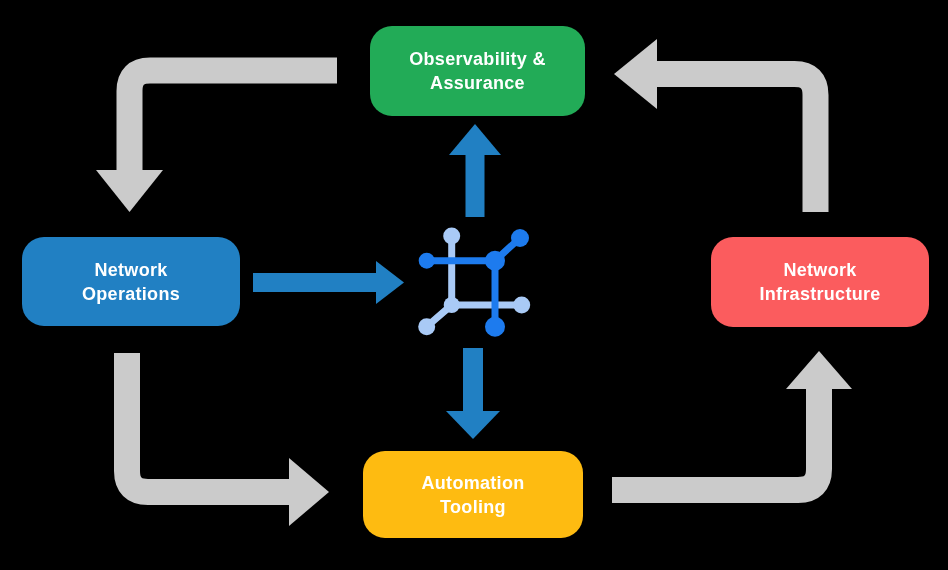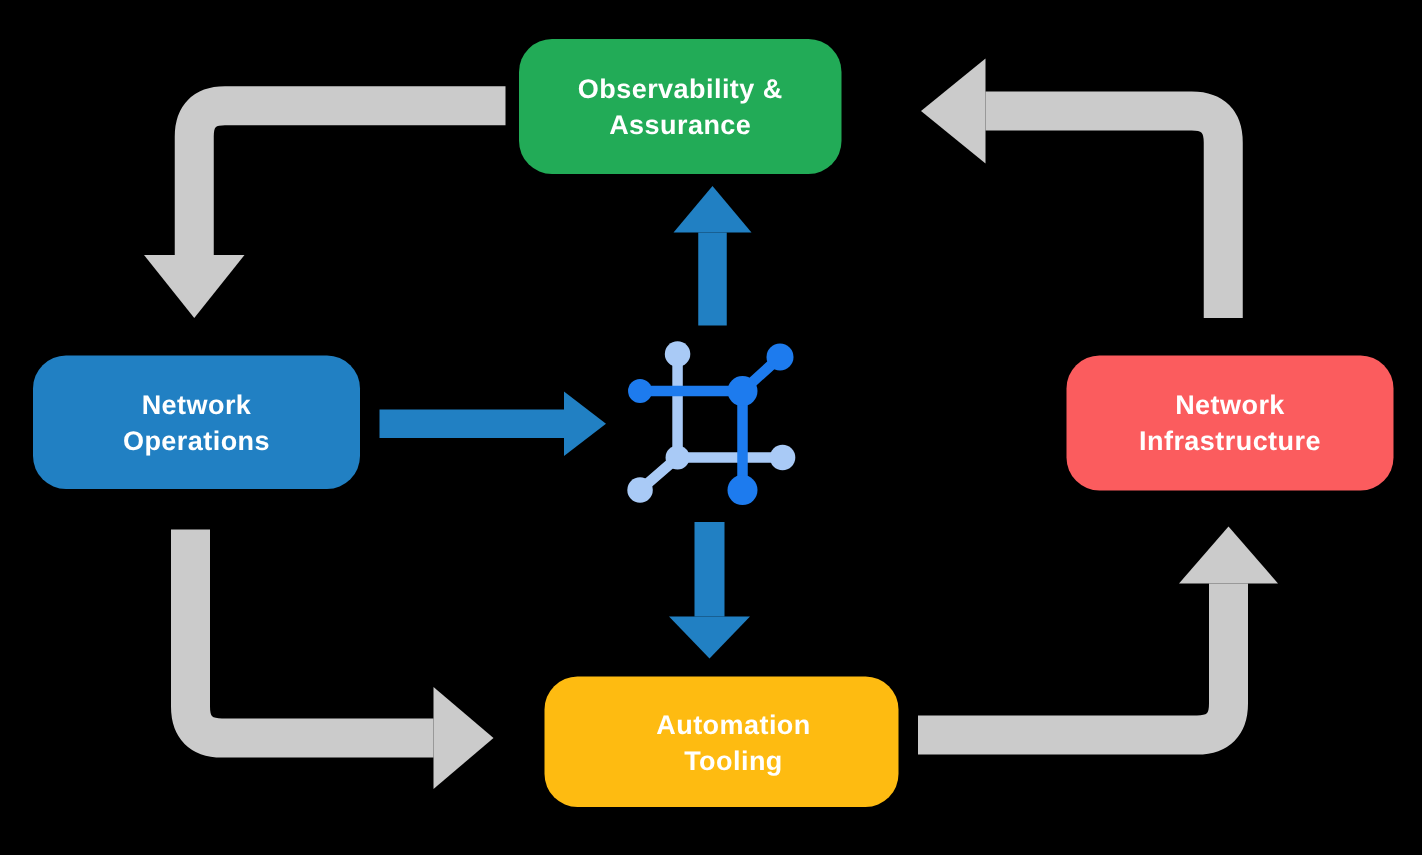--- a/index.html
+++ b/index.html
@@ -24,24 +24,24 @@
     align-items: center;
     justify-content: center;
     text-align: center;
     color: #ffffff;
     font-size: 18px;
     font-weight: bold;
     letter-spacing: 0.3px;
     line-height: 24px;
     white-space: pre-line;
   }
-  #box-observability { left: 346px; top: 26px;  width: 215px; height: 90px; background: #22ab57; text-align: center; }
+  #box-observability { left: 370px; top: 26px;  width: 215px; height: 90px; background: #22ab57; text-align: center; }
   #box-netops        { left: 22px;  top: 237px; width: 218px; height: 89px; background: #2180c3; }
   #box-infra         { left: 711px; top: 237px; width: 218px; height: 90px; background: #fb5c5e; }
-  #box-tooling       { left: 363px; top: 451px; width: 220px; height: 87px; background: #febb11; padding-left: 16px; }
+  #box-tooling       { left: 363px; top: 451px; width: 220px; height: 87px; background: #febb11; }
 </style>
 </head>
 <body>
 
 <div id="canvas">
 
   <svg id="arrow-layer" viewBox="0 0 948 570" xmlns="http://www.w3.org/2000/svg">
 
     <g>
       <path d="M337 70.5 L150 70.5 Q129.5 70.5 129.5 91 L129.5 172" fill="none" stroke="#cbcbcb" stroke-width="26"></path>

